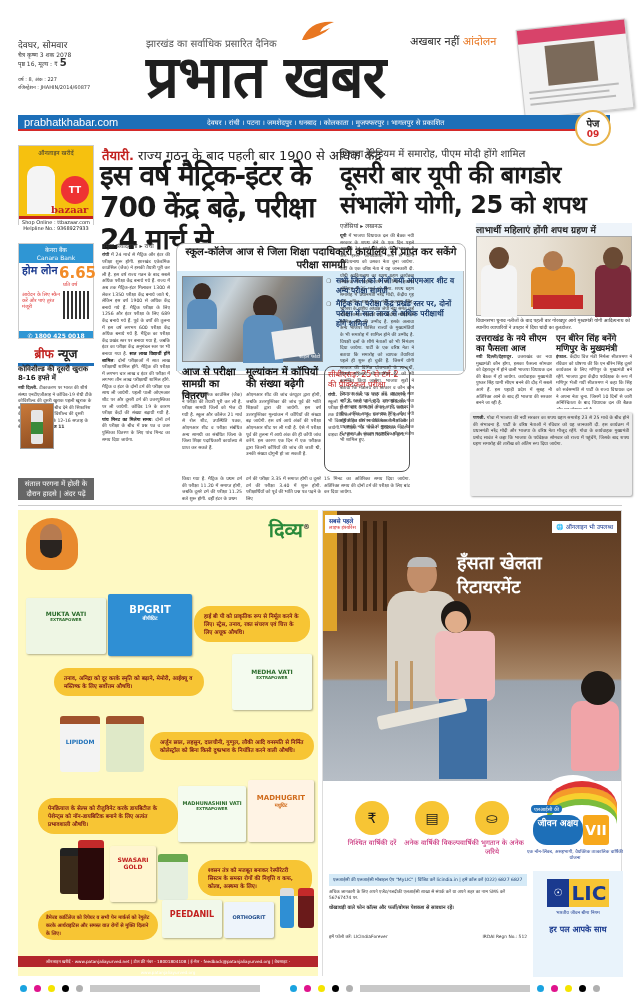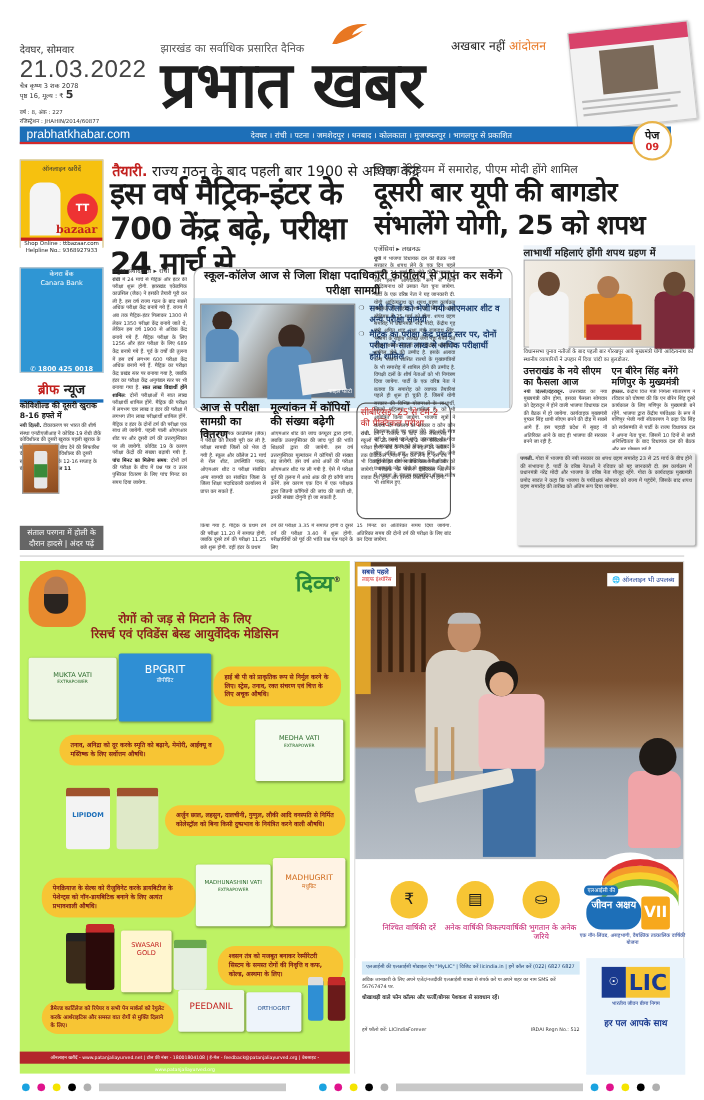--- a/index.html
+++ b/index.html
@@ -16,21 +16,21 @@
 .logo{left:146px;top:46px;font-size:58px;font-weight:900;color:#1f1f1f;letter-spacing:-1px;line-height:62px;font-family:"DejaVu Sans",sans-serif}
 .bird{left:300px;top:18px;width:36px;height:24px}
 .motto{left:410px;top:33px;font-size:11px;color:#222}
 .motto span{color:#e87722}
 .thumb{left:520px;top:24px;width:110px;height:90px;transform:rotate(-6deg);background:#f2f2f2;border:1px solid #ccc;box-shadow:1px 1px 3px rgba(0,0,0,.3)}
 .thumb .hd{height:14px;background:#d8436a}
 .thumb .ph{position:absolute;left:26px;top:18px;width:50px;height:40px;background:#7b6a5a}
 .thumb .l{position:absolute;left:6px;height:2px;background:#bbb}
 .navbar{left:18px;top:115px;width:592px;height:16px;background:#1d6fb8;border-bottom:2px solid #d42a2a;display:flex;align-items:center}
 .site{color:#fff;font-size:11px;font-family:"Liberation Sans",sans-serif;margin-left:6px;width:180px}
-.cities{color:#fff;font-size:7px;margin-left:24px}
+.cities{color:#fff;font-size:7px;margin-left:3px}
 .page-badge{left:575px;top:110px;width:36px;height:36px;border-radius:50%;background:#fff;border:2px solid #e8b34a;text-align:center;font-size:10px;font-weight:bold;line-height:11px;padding-top:6px}
 .page-badge .n{color:#d42a2a;font-size:9px}
 
 .adtt{left:18px;top:145px;width:76px;height:80px;background:#f6c10f;border:1px solid #ccc}
 .adtt .top{font-size:6px;color:#333;text-align:center;margin-top:3px}
 .adtt .logo-c{position:absolute;left:42px;top:30px;width:28px;height:28px;border-radius:50%;background:#e33;color:#fff;font-size:9px;text-align:center;line-height:28px;font-weight:bold}
 .adtt .baz{position:absolute;left:32px;top:58px;font-size:10px;color:#c2211f;font-weight:bold;font-family:"DejaVu Serif",serif}
 .adtt .strip{position:absolute;left:0;top:70px;width:100%;height:3px;background:#c2211f}
 .adtt .shop{position:absolute;left:0;top:73px;width:100%;background:#fff;font-size:5px;text-align:center;line-height:6px}
 .adtt .person{position:absolute;left:8px;top:20px;width:28px;height:48px;background:#f4f4f4;border-radius:10px 10px 0 0}
@@ -94,28 +94,28 @@
 .ycap{left:476px;top:318px;width:156px;font-size:4.8px;line-height:6.5px;color:#333}
 .ush{left:476px;top:333px;width:76px;font-size:8.5px;font-weight:bold;line-height:10px}
 .msh{left:556px;top:333px;width:76px;font-size:8.5px;font-weight:bold;line-height:10px}
 .ut{left:476px;top:354px;width:76px;height:55px;overflow:hidden}
 .mt{left:556px;top:354px;width:76px;height:55px;overflow:hidden}
 .goa{left:470px;top:412px;width:162px;height:84px;background:#ececec;border-radius:2px;padding:3px;box-shadow:1px 1px 2px #aaa}
 .goa .h{font-size:8.5px;font-weight:bold;line-height:10px}
 
 .hr{left:18px;top:505px;width:604px;height:1px;background:#ccc}
 
-.pat{left:18px;top:510px;width:300px;height:466px;background:#bef264}
+.pat{left:18px;top:510px;width:300px;height:466px;background:#fef9c3}
 .pat .guru{position:absolute;left:8px;top:8px;width:52px;height:52px;border-radius:50% 50% 30% 30%;background:#e88a2e}
 .pat .guru .face{position:absolute;left:14px;top:6px;width:22px;height:26px;border-radius:50%;background:#b77b50}
 .pat .guru .beard{position:absolute;left:14px;top:22px;width:22px;height:18px;border-radius:0 0 10px 10px;background:#2a2420}
 .divya{position:absolute;right:8px;top:6px;font-size:20px;color:#2a8a3a;font-weight:bold}
 .divya sup{font-size:7px;color:#333}
 .pat .title{position:absolute;left:0;top:46px;width:100%;text-align:center;font-size:11px;font-weight:bold;color:#8c1a1a;line-height:14px}
-.pat .box1{position:absolute;border-radius:2px;box-shadow:1px 1px 2px rgba(0,0,0,.3);font-size:6px;font-weight:normal;text-align:center}
+.pat .box1{position:absolute;border-radius:2px;box-shadow:1px 1px 2px rgba(0,0,0,.3);font-size:6px;font-weight:bold;text-align:center}
 .pill{position:absolute;background:#f7c534;border-radius:16px;font-size:5.6px;font-weight:bold;color:#7a1616;line-height:8px;padding:6px 10px}
 .jar{position:absolute;width:26px;height:44px;background:#f3f3f3;border-radius:3px;border-top:8px solid #a0522d}
 .pat .footer1{position:absolute;left:0;top:430px;width:100%;height:14px;background:#f3a64a;color:#7a1616;font-size:7px;font-weight:bold;text-align:center;line-height:14px}
 .pat .footer2{position:absolute;left:0;top:446px;width:100%;height:11px;background:#b3262c;color:#fff;font-size:4.2px;text-align:center;line-height:11px}
 
 .lic{left:322px;top:510px;width:300px;height:466px;background:#fff;border:1px solid #ddd}
 .lic .scene{position:absolute;left:0;top:0;width:100%;height:270px;background:linear-gradient(180deg,#5a3a22 0%,#7a5030 40%,#a9896a 62%,#9aa3ad 63%,#b7bec6 100%)}
 .lic .yellow{position:absolute;left:0;top:0;width:14px;height:120px;background:#e0a42a}
 .lic .rail{position:absolute;top:10px;width:4px;height:90px;background:#3a2210}
 .lic .badge1{position:absolute;left:2px;top:4px;background:#fff;padding:2px 4px;font-size:6px;color:#1a3a8f;font-weight:bold;line-height:7px}
@@ -155,21 +155,20 @@
 
 .reg{top:984px;height:8px;display:flex;align-items:center;gap:7px}
 .dot{width:7px;height:7px;border-radius:50%}
 .gbar{height:7px;background:#c8c8c8}
 </style>
 </head>
 <body>
 
 <div class="abs mh-left">
   <div class="mh-day">देवघर, सोमवार</div>
-  <div class="mh-date">21.03.2022</div>
   <div class="mh-small">चैत्र कृष्ण 3 शक 2078</div>
   <div class="mh-small"><span>पृष्ठ 16, मूल्य : ₹</span> <b>5</b></div>
   <div class="mh-reg">वर्ष : 8, अंक : 227</div>
   <div class="mh-small" style="font-size:5px">रजिस्ट्रेशन : JHAHIN/2014/60877</div>
 </div>
 <div class="abs tagline">झारखंड का सर्वाधिक प्रसारित दैनिक</div>
 <div class="abs logo">प्रभात खबर</div>
 <svg class="abs bird" viewBox="0 0 36 24">
   <path d="M2 22 Q10 2 34 4 Q22 8 20 14 L30 10 Q22 18 6 22 Z" fill="#e87722"></path>
 </svg>
@@ -199,20 +198,27 @@
   <div class="shop">
       <div>Shop Online : ttbazaar.com</div>
       <div>Helpline No.: 9368927933</div>
     </div>
 </div>
 <div class="abs adcb">
   <div class="hd">
       <div>केनरा बैंक</div>
       <div>Canara Bank</div>
     </div>
+  <div class="body">
+    <div class="hl" style="width:36px">होम लोन</div>
+    <div class="rate">6.65</div>
+    <div style="position:absolute;left:44px;top:18px;font-size:5px;color:#d33">प्रति वर्ष</div>
+    <div class="sm">आवेदन के लिए स्कैन करें और पाएं तुरंत मंजूरी</div>
+    <div class="qr"></div>
+  </div>
   <div class="ph">✆ 1800 425 0018</div>
 </div>
 
 <div class="abs brief-h"><b>ब्रीफ</b><span> न्यूज</span></div>
 <div class="abs brief-t">कोविशील्ड की दूसरी खुराक 8-16 हफ्ते में</div>
 <div class="abs brief-p"><b>नयी दिल्ली.</b> <span>टीकाकरण पर भारत की शीर्ष संस्था एनटीएजीआइ ने कोविड-19 रोधी टीके कोविशील्ड की दूसरी खुराक पहली खुराक के बाद में 16 सप्ताह के बीच देने की सिफारिश की है. फिलहाल में कोविशील्ड की दूसरी खुराक पहली खुराक के 12-16 सप्ताह के बीच दी जाती है.</span> <b>●पेज 11</b></div>
 <div class="abs brief-img">
     <div class="bottle"></div>
     <div class="lbl"></div>
   </div>
@@ -280,24 +286,20 @@
 </div>
 
 <div class="abs hr"></div>
 
 <div class="abs pat">
   <div class="guru">
       <div class="face"></div>
       <div class="beard"></div>
     </div>
   <div class="divya"><span>दिव्य</span><sup>®</sup></div>
-  <div class="title">
-      <div>रोगों को जड़ से मिटाने के लिए</div>
-      <div>रिसर्च एवं एविडेंस बेस्ड आयुर्वेदिक मेडिसिन</div>
-    </div>
 
   <div class="box1" style="left:8px;top:88px;width:80px;height:56px;background:#eef6e4;color:#2a6a2a;padding-top:12px">
       <div>MUKTA VATI</div>
       <div style="font-size:4px">EXTRAPOWER</div>
     </div>
   <div class="box1" style="left:90px;top:84px;width:84px;height:62px;background:#2f8fd4;color:#fff;padding-top:10px;font-size:10px">
       <div>BPGRIT</div>
       <div style="font-size:5px">बीपीग्रिट</div>
     </div>
   <div class="pill" style="left:176px;top:96px;width:116px">हाई बी पी को प्राकृतिक रूप से निर्मूल करने के लिए। स्ट्रेस, तनाव, रक्त संचरण एवं चित्त के लिए अचूक औषधि।</div>
@@ -366,20 +368,24 @@
         <div class="f"></div>
       </div>
     <div class="bat"></div>
     <div class="girl">
         <div class="d"></div>
         <div class="h"></div>
       </div>
   </div>
   <div class="badge1"><span>सबसे पहले</span><small>लाइफ इंश्योरेंस</small></div>
   <div class="badge2"><span>🌐 </span><span>ऑनलाइन भी उपलब्ध</span></div>
+  <div class="slogan">
+      <div>हँसता खेलता</div>
+      <div>रिटायरमेंट</div>
+    </div>
 
   <div class="feature" style="left:14px">
       <div class="ic">₹</div>
       <div class="lb">निश्चित वार्षिकी दरें</div>
     </div>
   <div class="feature" style="left:74px">
       <div class="ic">▤</div>
       <div class="lb">अनेक वार्षिकी विकल्प</div>
     </div>
   <div class="feature" style="left:134px">

